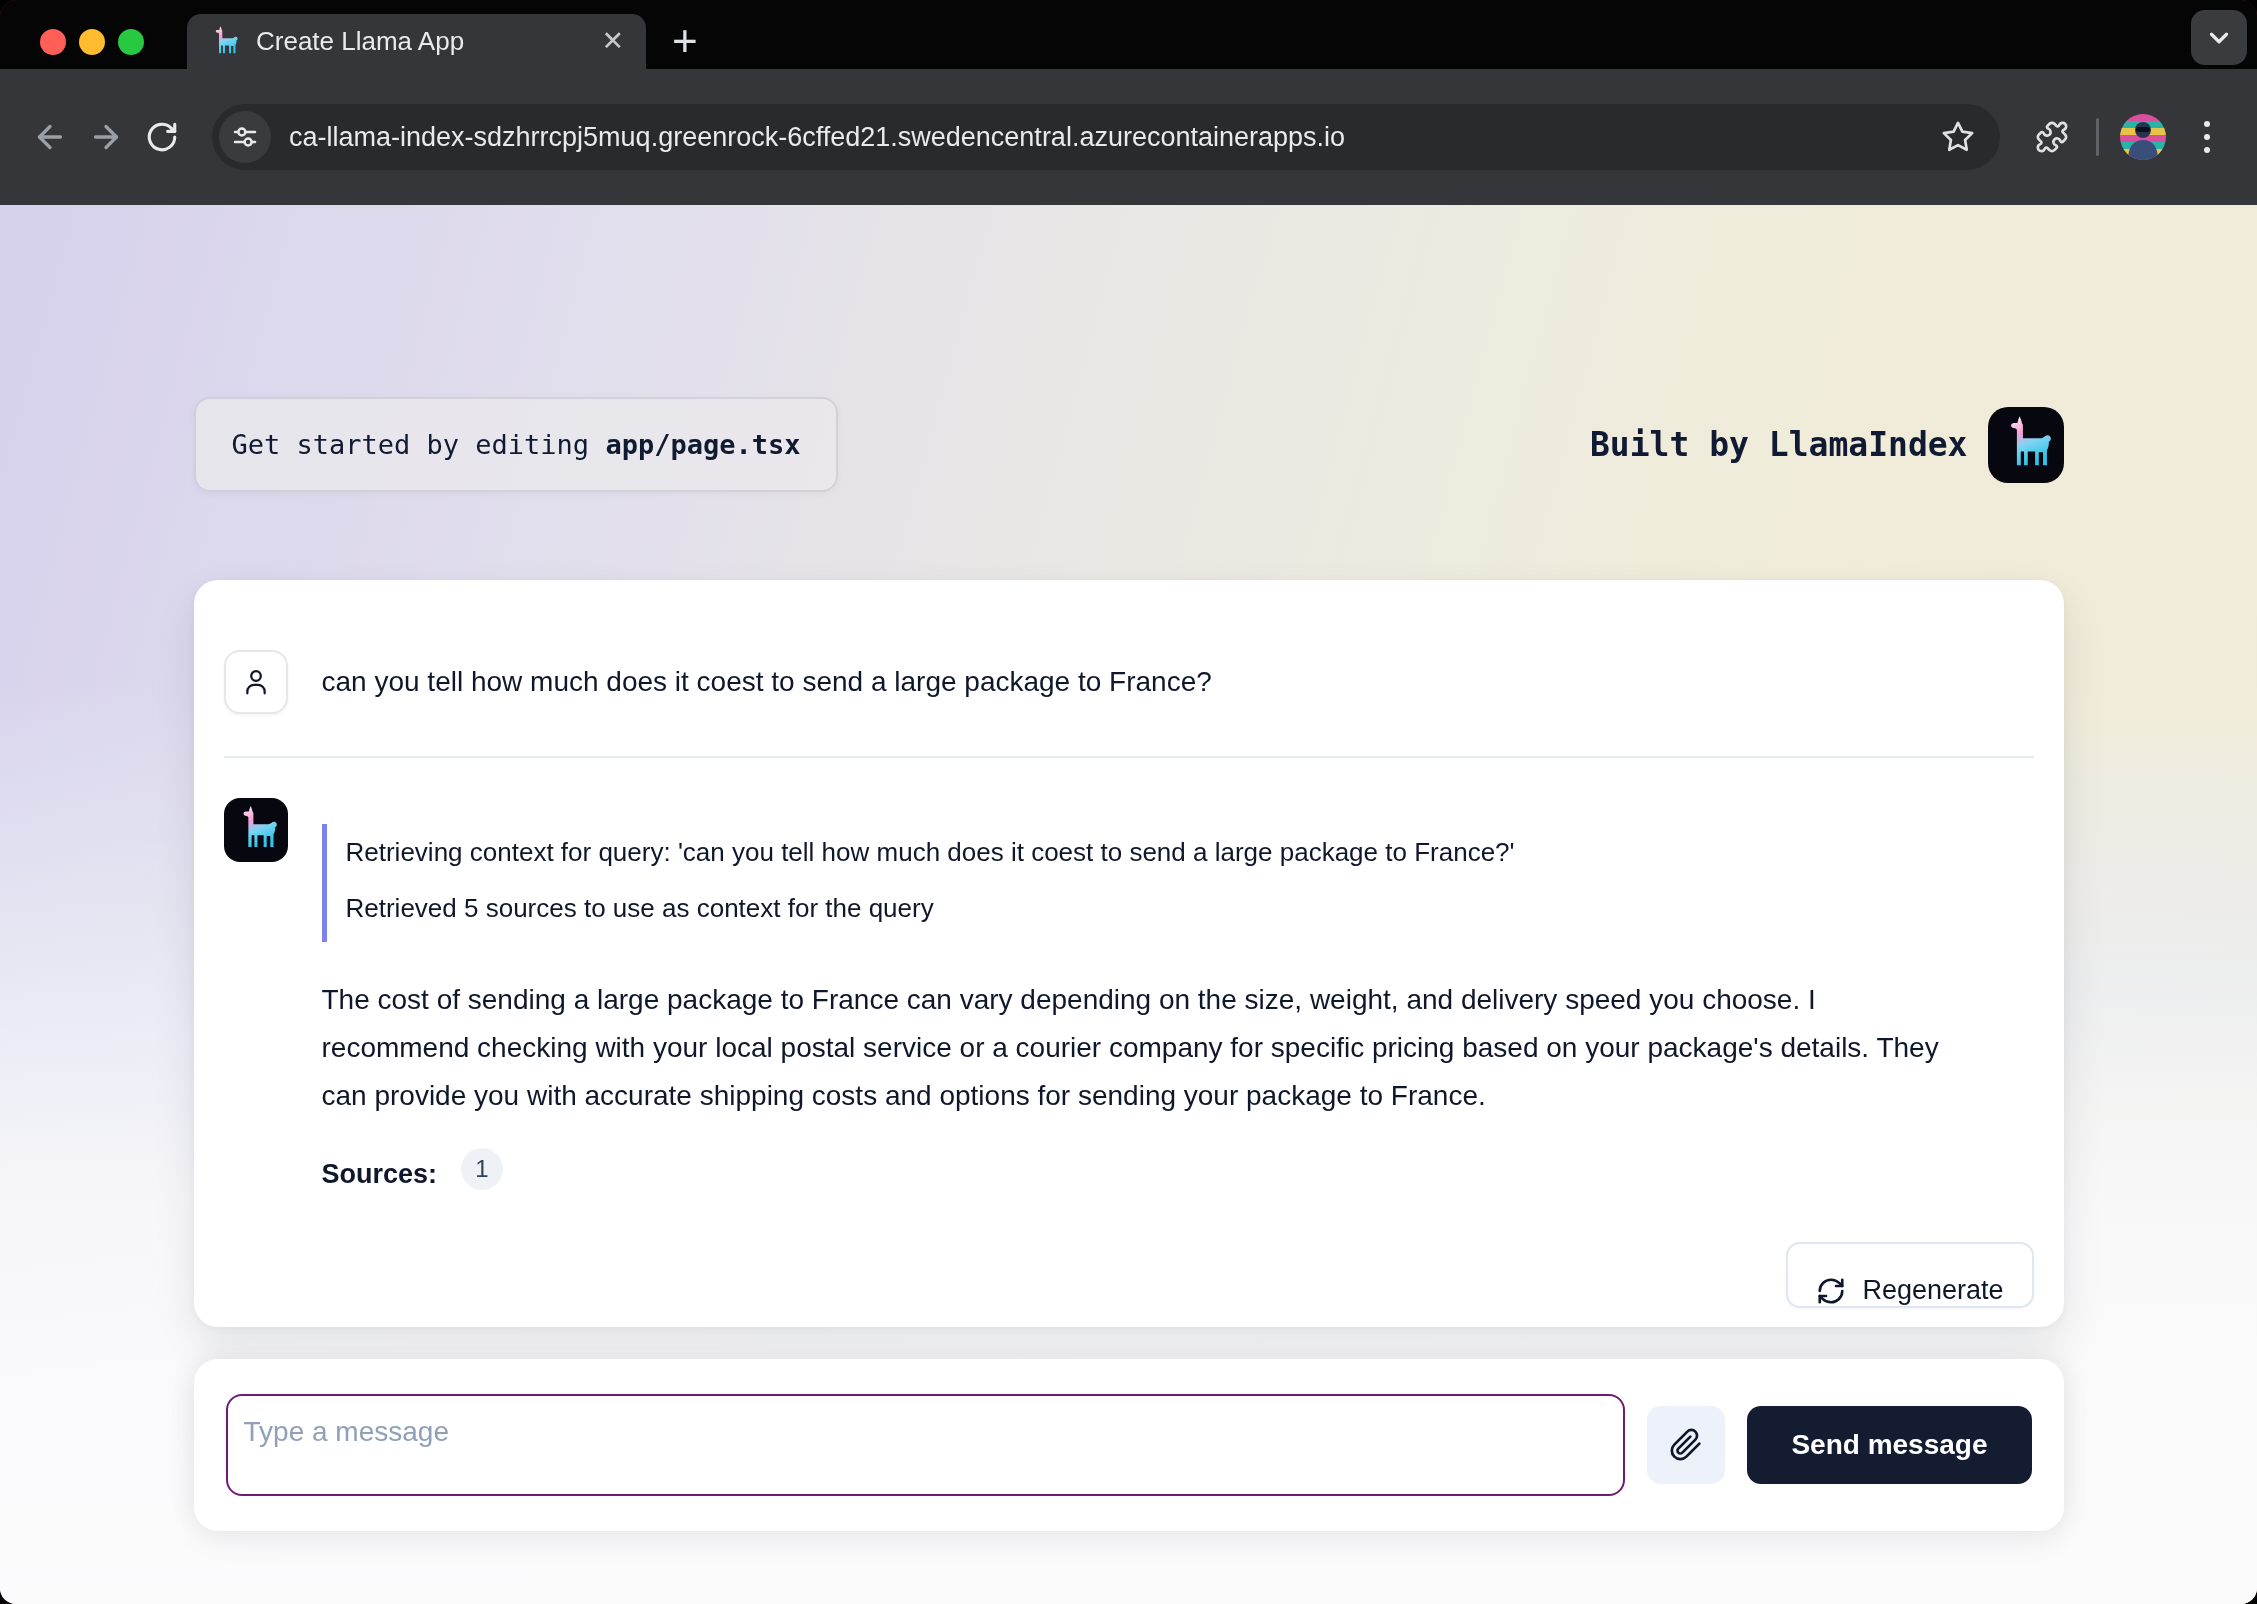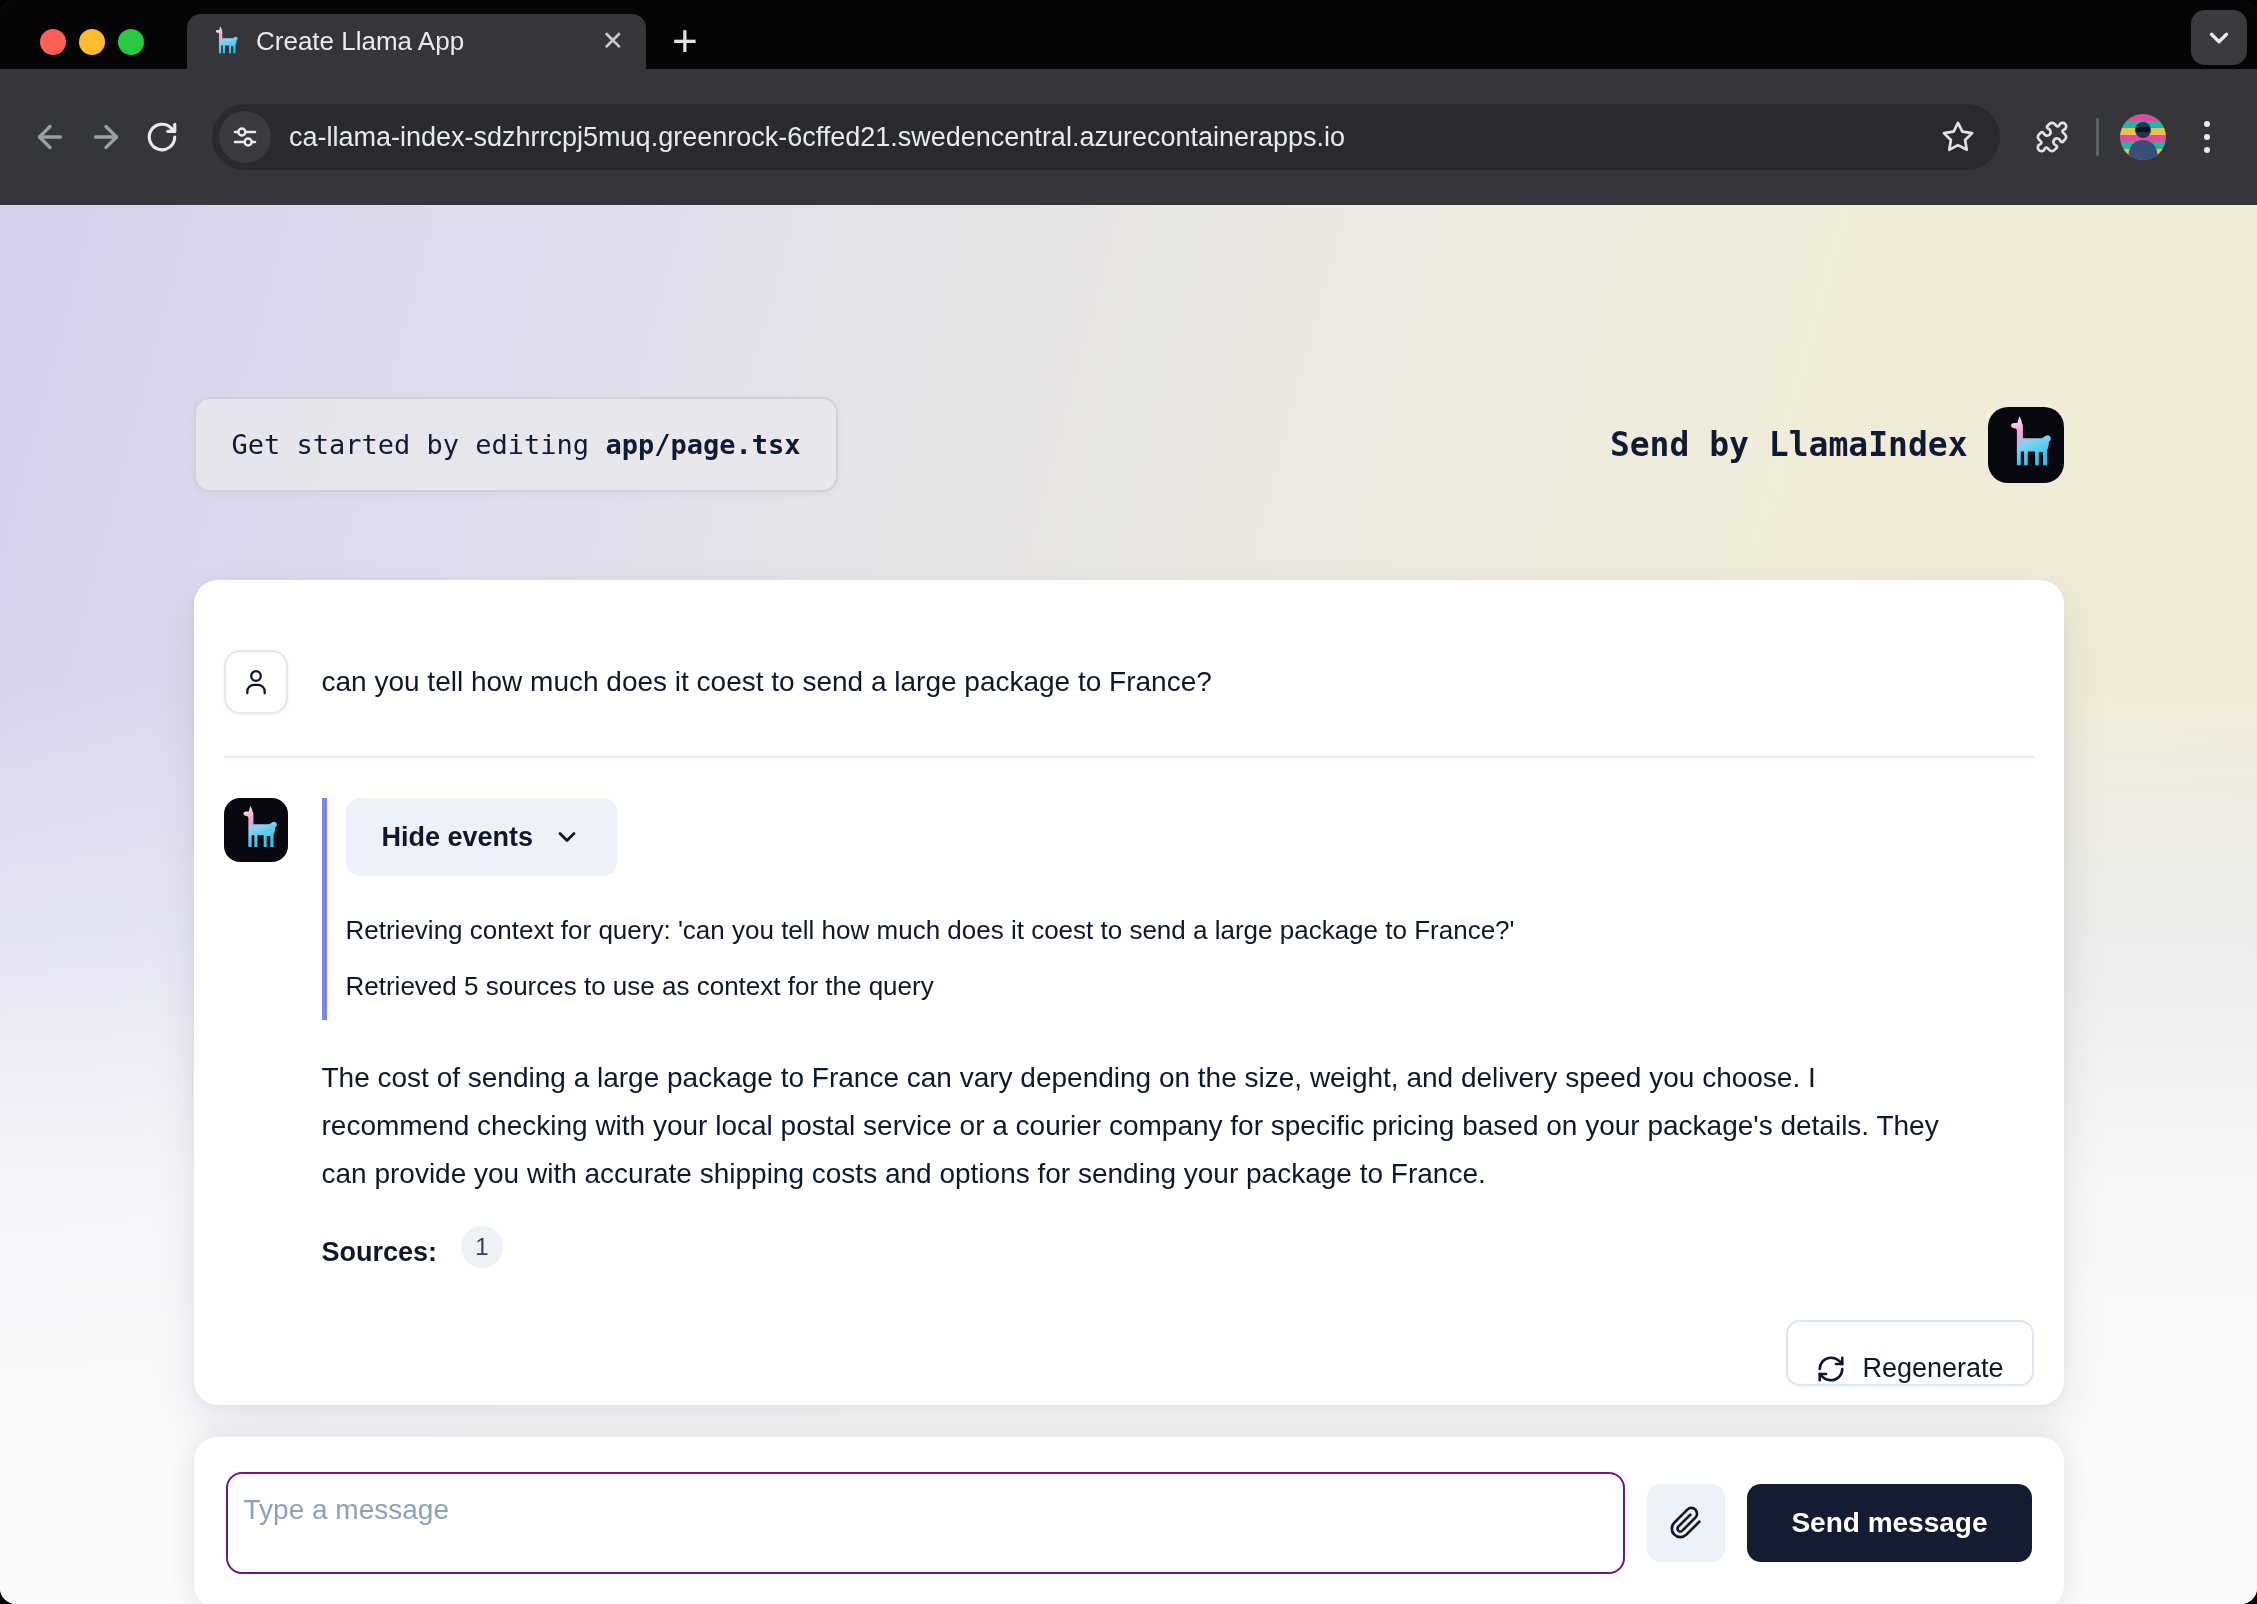--- a/index.html
+++ b/index.html
@@ -225,21 +225,21 @@
   </div>
 
   <div class="page">
     <div class="content">
 
       <div class="toprow">
         <div class="banner">
           <span>Get started by editing </span><b>app/page.tsx</b>
         </div>
         <div class="builtby">
-          <span class="builtby-text">Send by LlamaIndex</span>
+          <span class="builtby-text">Built by LlamaIndex</span>
           <span class="logo-badge">
             <svg width="62" height="62" viewBox="0 0 32 32">
                 <use href="#llama-shape" fill="url(#llg)"></use>
               </svg>
           </span>
         </div>
       </div>
 
       <div class="chat-card">
 
@@ -256,26 +256,20 @@
         <hr class="card-divider">
 
         <div class="msg-row">
           <div class="bot-avatar">
             <svg width="52" height="52" viewBox="0 0 32 32">
                 <use href="#llama-shape" fill="url(#llg)"></use>
               </svg>
           </div>
           <div class="bot-col">
             <div class="events-block">
-              <button class="hide-events-btn">
-                <span>Hide events</span>
-                <svg width="28" height="28" viewBox="0 0 24 24" fill="none" stroke="#0f172a" stroke-width="2.4" stroke-linecap="round" stroke-linejoin="round">
-                    <polyline points="6 9 12 15 18 9"></polyline>
-                  </svg>
-              </button>
               <div class="event-lines">
                 <div class="event-line">Retrieving context for query: 'can you tell how much does it coest to send a large package to France?'</div>
                 <div class="event-line">Retrieved 5 sources to use as context for the query</div>
               </div>
             </div>
             <div class="answer">The cost of sending a large package to France can vary depending on the size, weight, and delivery speed you choose. I recommend checking with your local postal service or a courier company for specific pricing based on your package's details. They can provide you with accurate shipping costs and options for sending your package to France.</div>
             <div class="sources-row">
               <span class="sources-label">Sources:</span>
               <span class="source-badge">1</span>
             </div>

